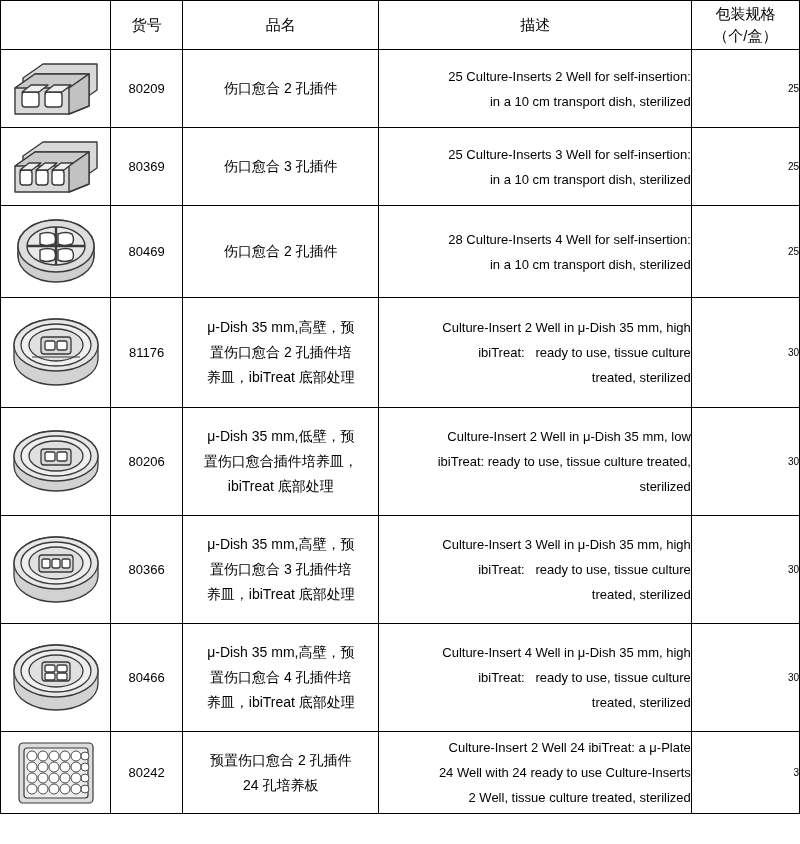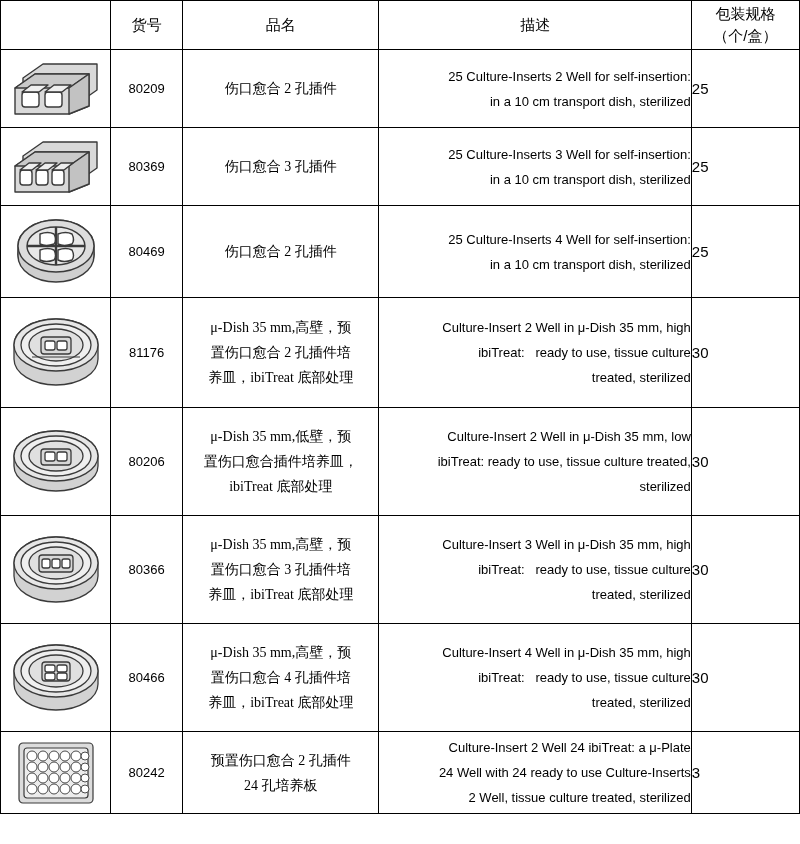--- a/index.html
+++ b/index.html
@@ -57,25 +57,25 @@
     line-height: 25px;
     padding: 6px 9px;
   }
   td.cell-desc {
     text-align: right;
     font-size: 13px;
     line-height: 25px;
     padding: 6px 10px;
   }
   td.cell-pack {
-    text-align: left;
-    font-size: 15px;
+    text-align: right;
+    font-size: 10px;
   }
   .desc-line { display: block; white-space: pre-wrap; }
-  .name-line { display: block; font-family: Liberation Serif, serif; }
+  .name-line { display: block; }
 
   
   .illus { display: block; margin: 0 auto; }
 </style>
 </head>
 <body>
 
 <table class="product-table">
   <colgroup>
     <col class="c-img">
@@ -172,21 +172,21 @@
               <path d="M48 36 q8 -3 14 0 q3 6 0 10 q-8 3 -14 0 Z" fill="#ffffff"></path>
             </g>
           </svg>
         </span>
       </td>
       <td class="cell-code">80469</td>
       <td class="cell-name">
         <span class="name-line">伤口愈合 2 孔插件</span>
       </td>
       <td class="cell-desc">
-        <span class="desc-line">25 Culture-Inserts 4 Well for self-insertion:</span>
+        <span class="desc-line">28 Culture-Inserts 4 Well for self-insertion:</span>
         <span class="desc-line">in a 10 cm transport dish, sterilized</span>
       </td>
       <td class="cell-pack">25</td>
     </tr>
 
     <tr style="height:110px;">
       <td class="cell-img">
         <span>
           <svg class="illus" width="96" height="84" viewBox="0 0 96 84" aria-hidden="true">
             <g stroke="#3a3a3a" stroke-width="1.3" fill="#e3e3e3" stroke-linejoin="round">

